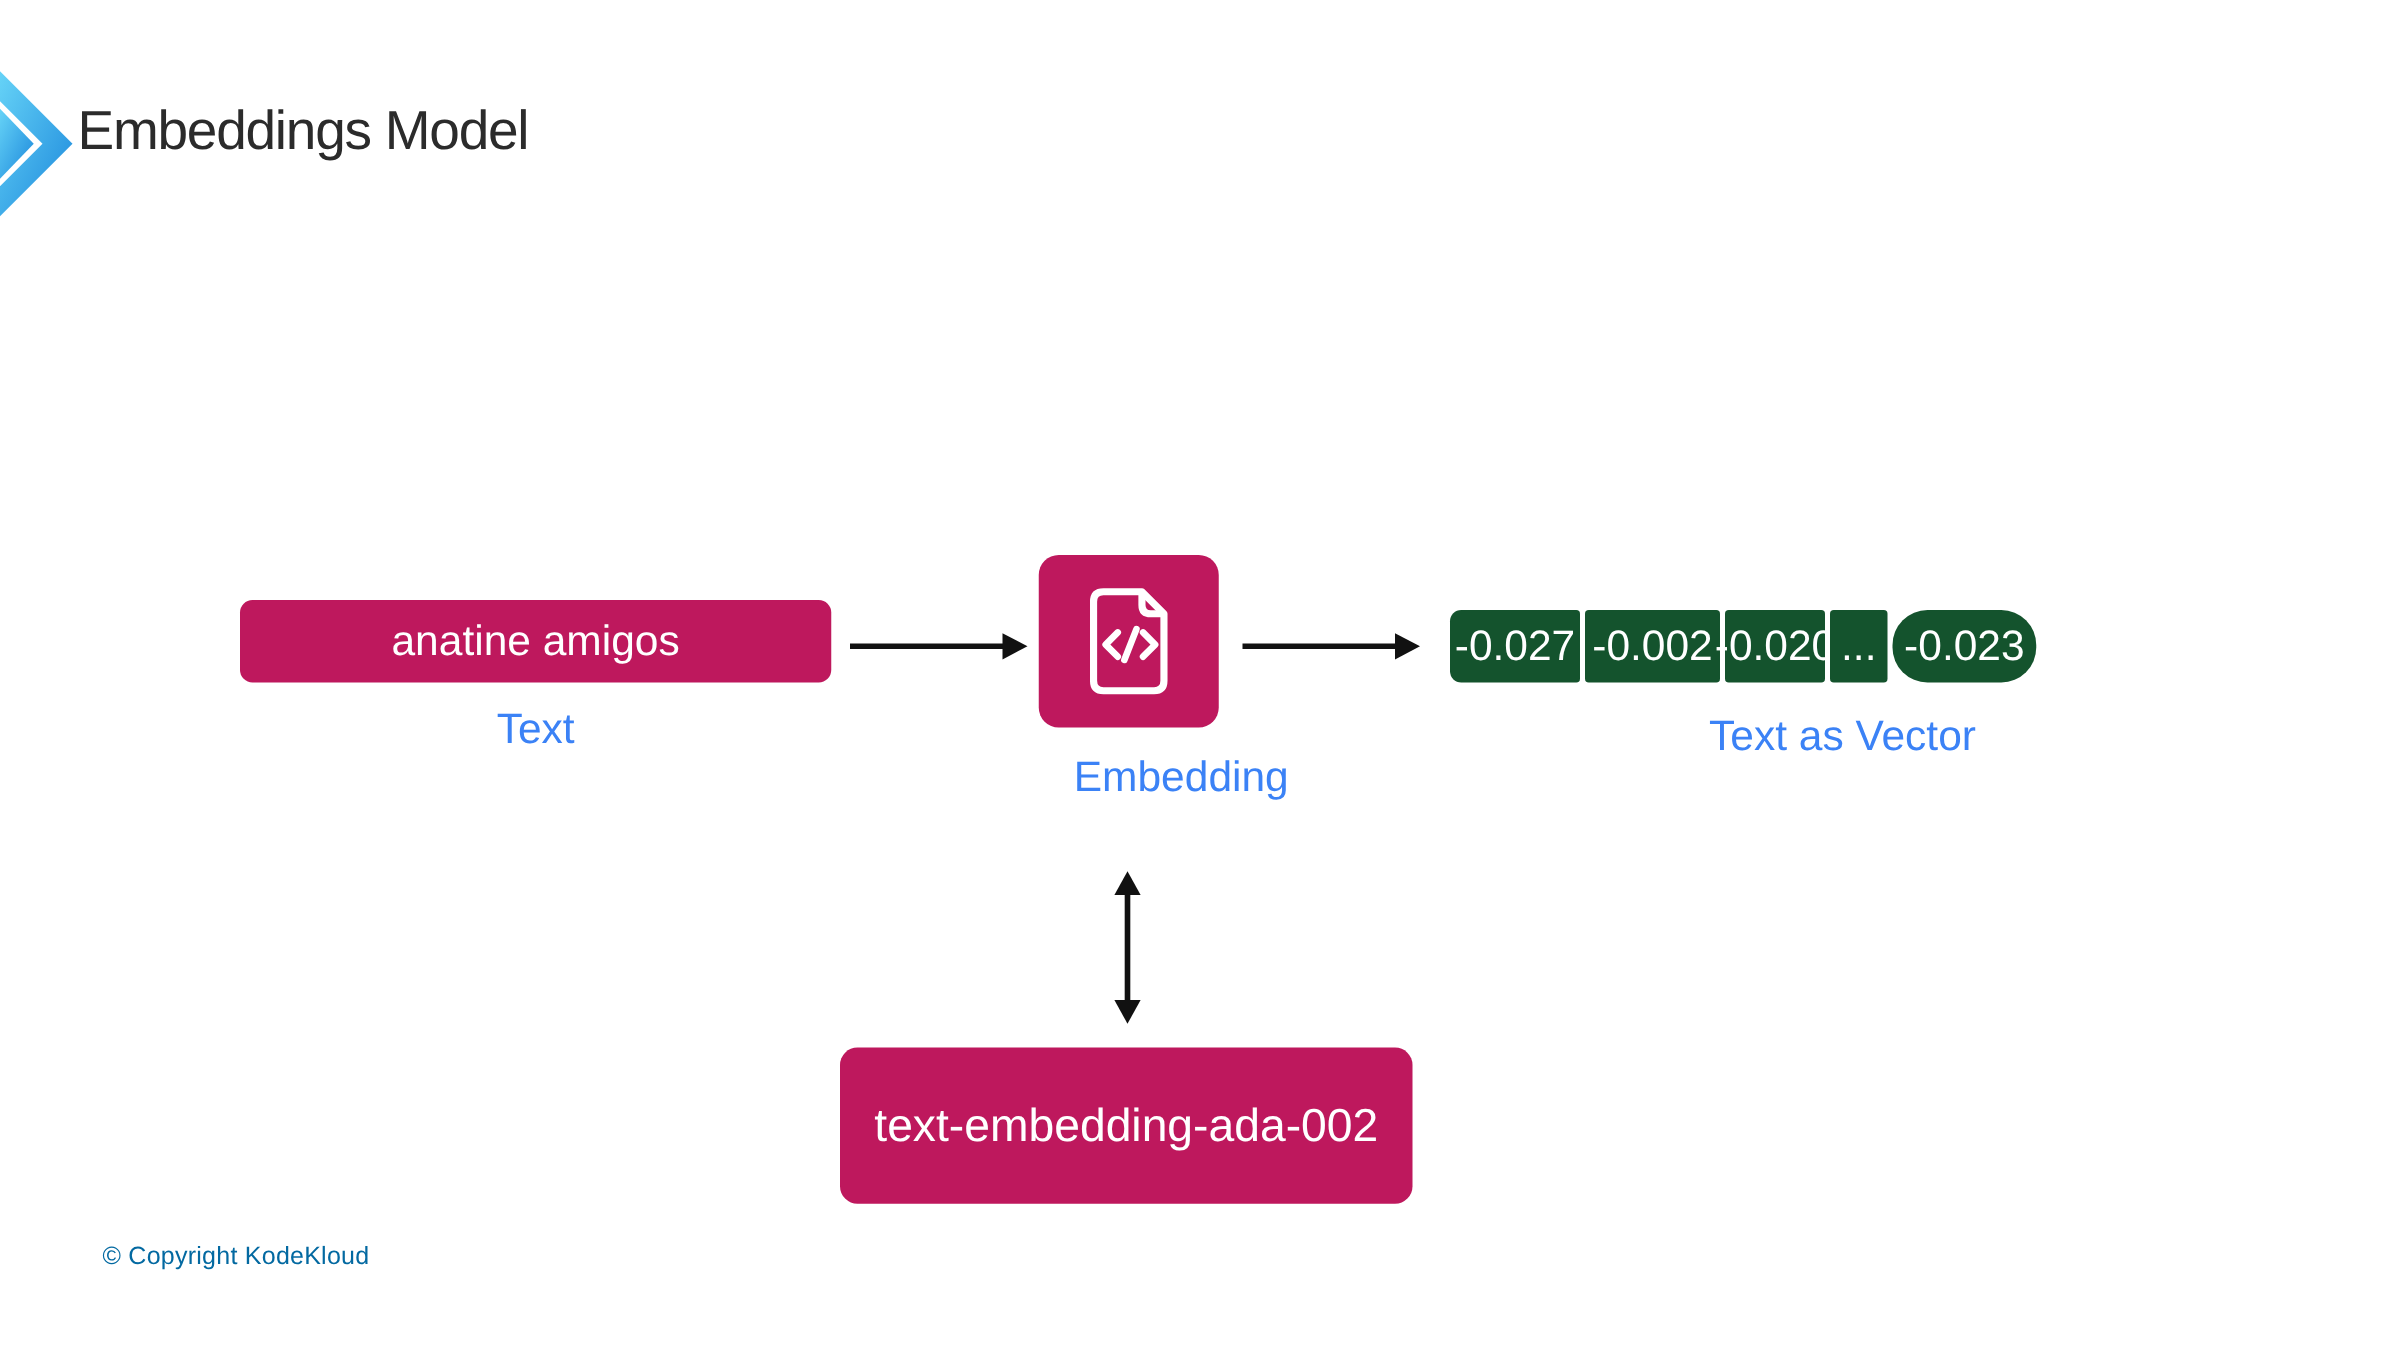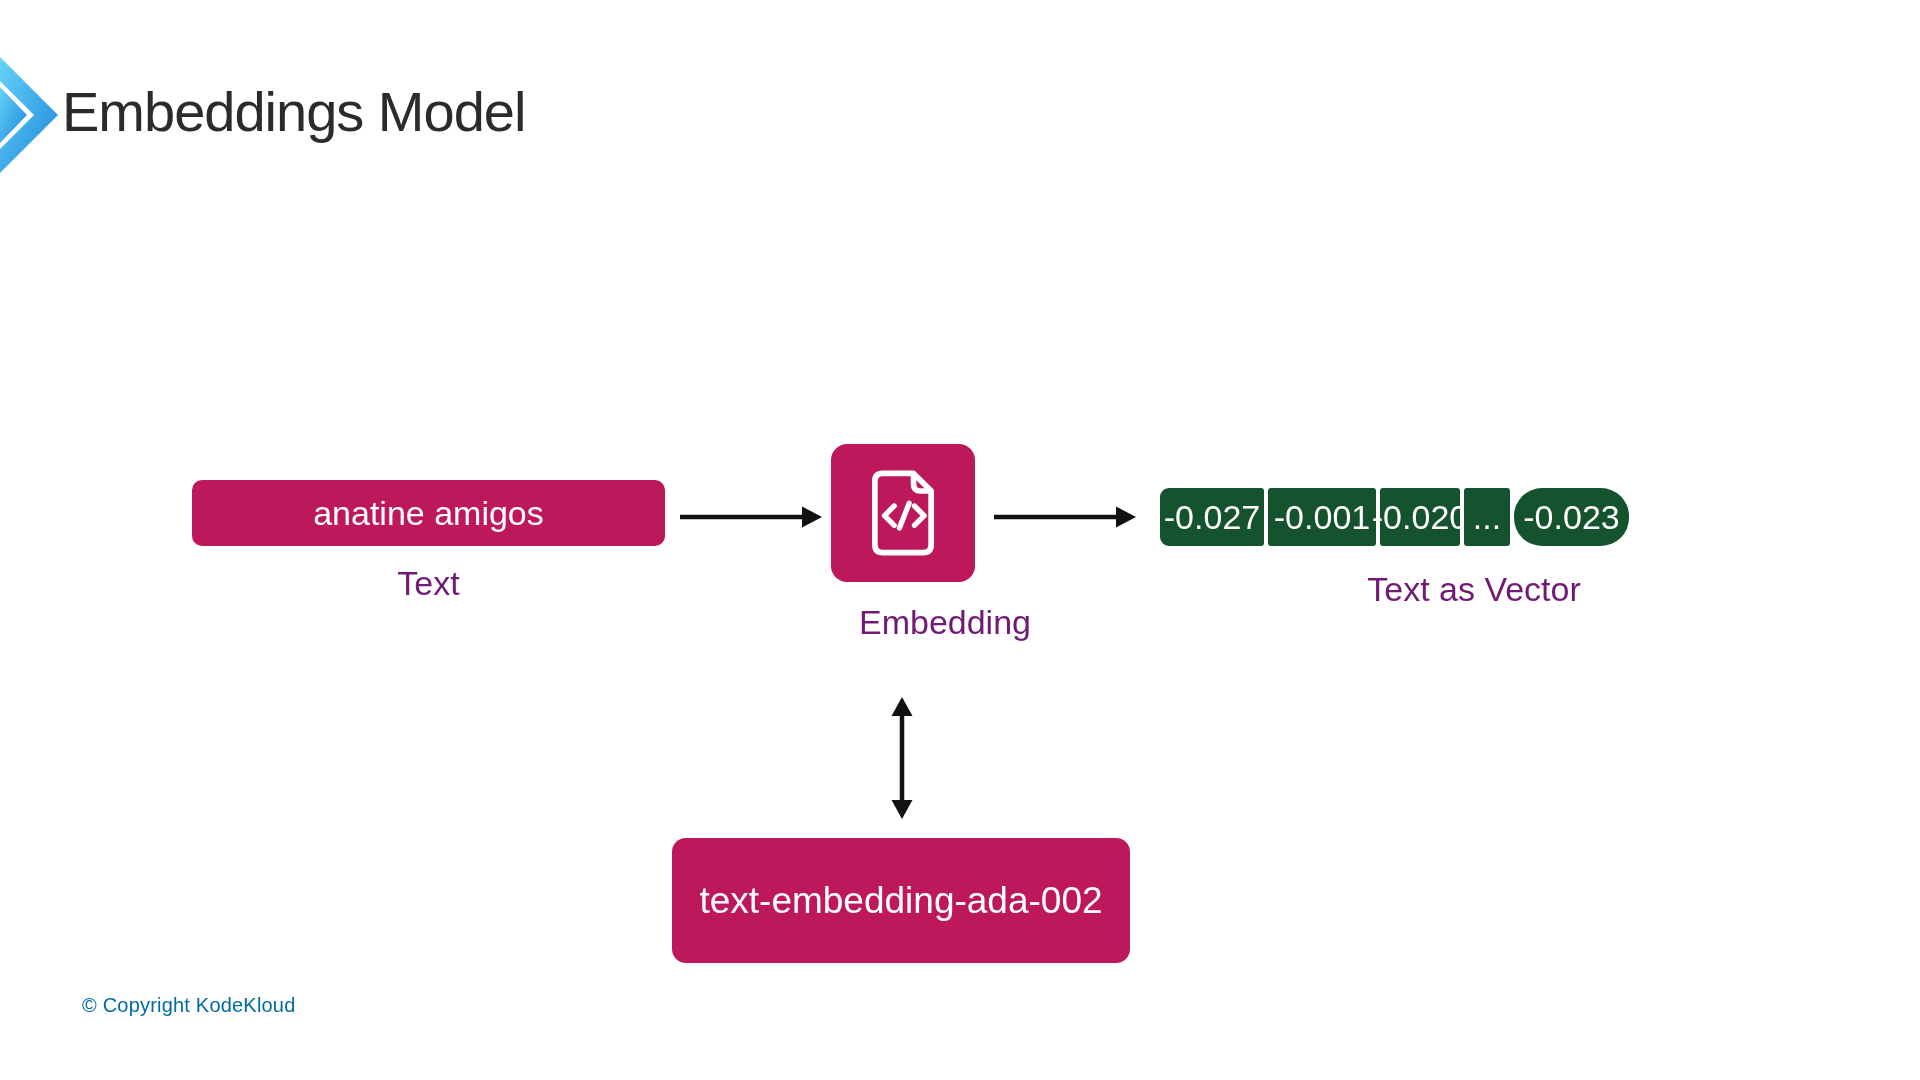--- a/index.html
+++ b/index.html
@@ -6,39 +6,39 @@
   .slide {
     position:relative; width:1920px; height:1080px;
     background:#ffffff; overflow:hidden;
     font-family:"Liberation Sans","DejaVu Sans",sans-serif;
     color:#262626;
   }
   .abs { position:absolute; }
 
   
   .title {
-    left:62px; top:80px; font-size:56px; line-height:1.15;
+    left:62px; top:80px; font-size:44px; line-height:1.15;
     letter-spacing:-1px; font-weight:500; color:#2b2b2b;
   }
 
   
   .blue { background:#be185d; color:#ffffff; }
   .input-box {
     left:192px; top:480px; width:473px; height:66px;
     border-radius:10px; display:flex; align-items:center; justify-content:center;
     font-size:34px;
   }
   .model-name-box {
     left:672px; top:838px; width:458px; height:125px;
     border-radius:14px; display:flex; align-items:center; justify-content:center;
     font-size:37px;
   }
 
   
-  .caption { font-size:34px; color:#701a75; text-align:center; }
+  .caption { font-size:34px; color:#3b82f6; text-align:center; }
   .caption-input  { left:192px;  top:564px; width:473px; }
   .caption-model  { left:811px;  top:600px; width:220px; line-height:44px;text-align:right; }
   .caption-model span { display:block; }
   .caption-vector { left:1272px; top:570px; width:404px; }
 
   
   .icon-box {
     left:831px; top:444px; width:144px; height:138px;
     border-radius:16px; display:flex; align-items:center; justify-content:center;
   }
@@ -101,21 +101,21 @@
     <span>Embedding</span>
   </div>
 
   <svg class="abs" style="left:992px; top:504px;" width="146" height="26" viewBox="0 0 146 26">
     <line x1="2" y1="13" x2="127" y2="13" stroke="#111111" stroke-width="4.5"></line>
     <polygon points="124,2.5 144,13 124,23.5" fill="#111111"></polygon>
   </svg>
 
   <div class="abs vector-row">
     <div class="vector-cell">-0.027</div>
-    <div class="vector-cell">-0.001</div>
+    <div class="vector-cell">-0.002</div>
     <div class="vector-cell">-0.020</div>
     <div class="vector-cell">...</div>
     <div class="vector-cell">-0.023</div>
   </div>
   <div class="abs caption caption-vector">Text as Vector</div>
 
   <svg class="abs" style="left:889px; top:696px;" width="26" height="124" viewBox="0 0 26 124">
     <line x1="13" y1="14" x2="13" y2="110" stroke="#111111" stroke-width="4.5"></line>
     <polygon points="13,1 2.5,20 23.5,20" fill="#111111"></polygon>
     <polygon points="13,123 2.5,104 23.5,104" fill="#111111"></polygon>

